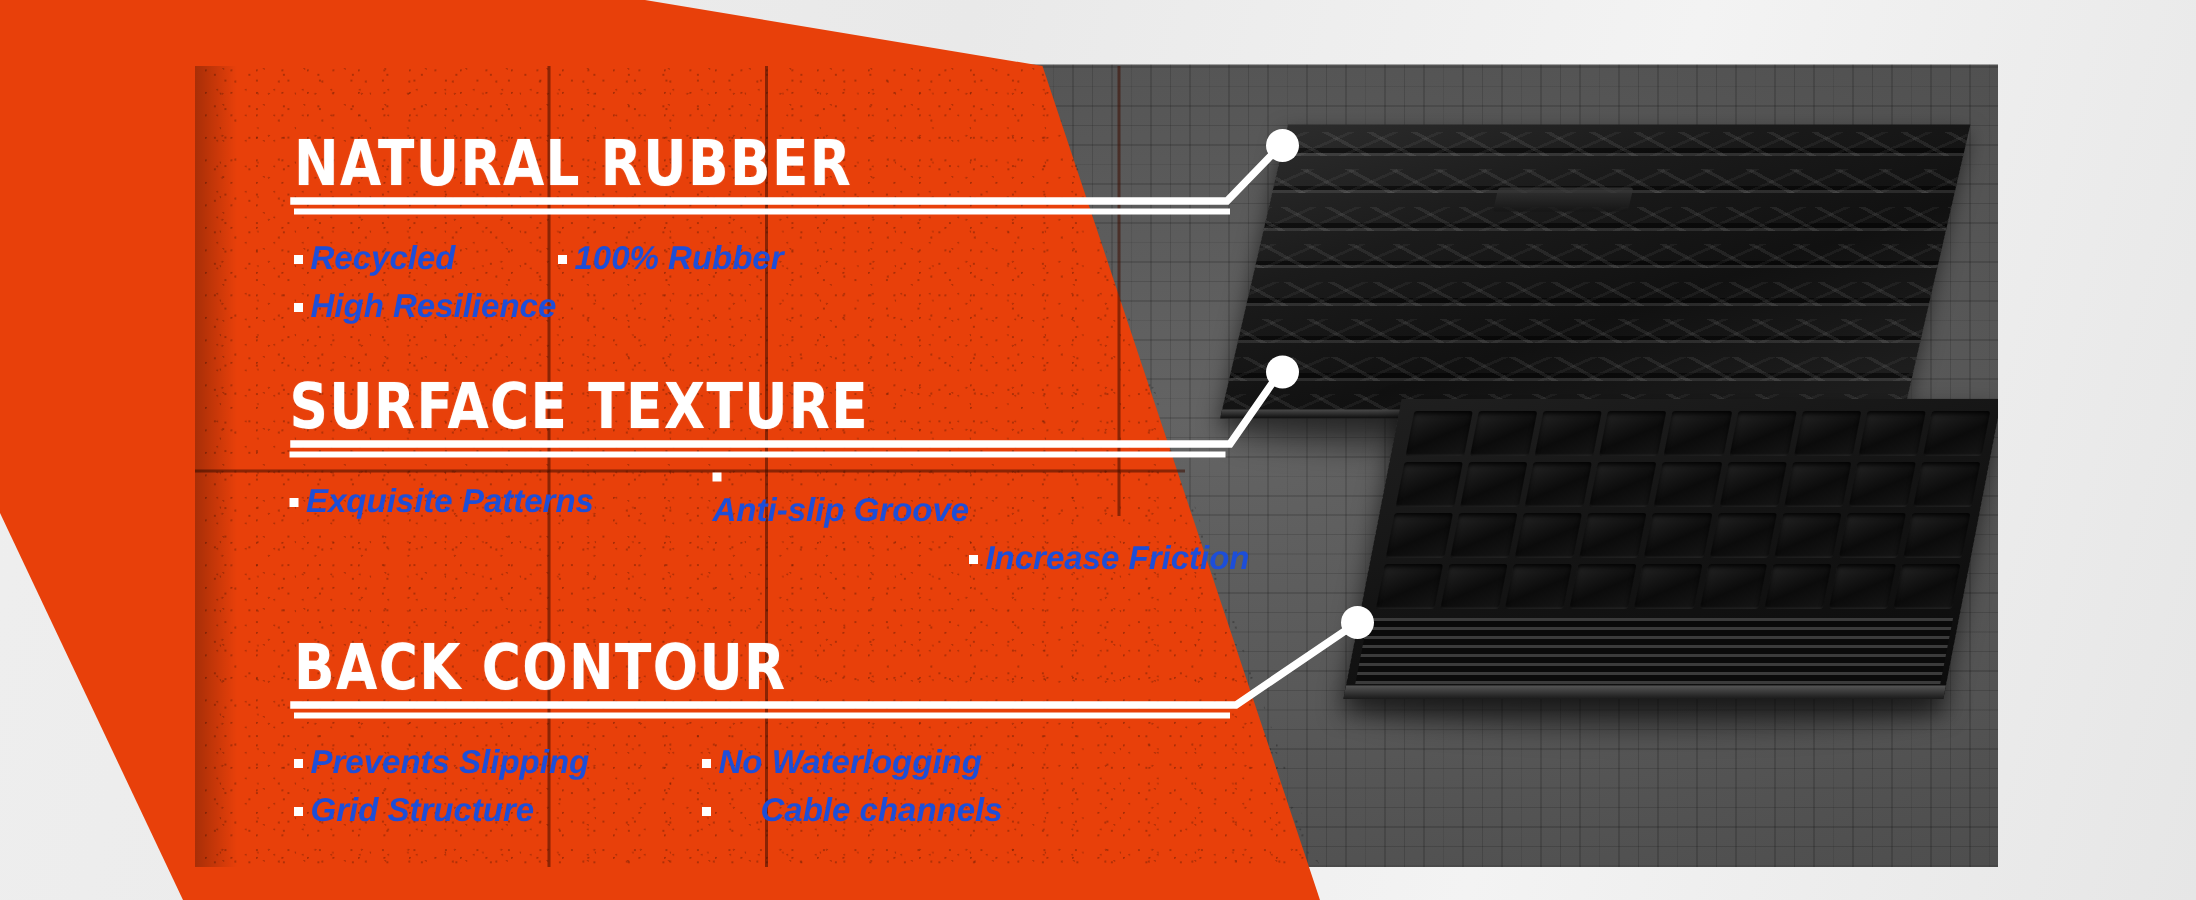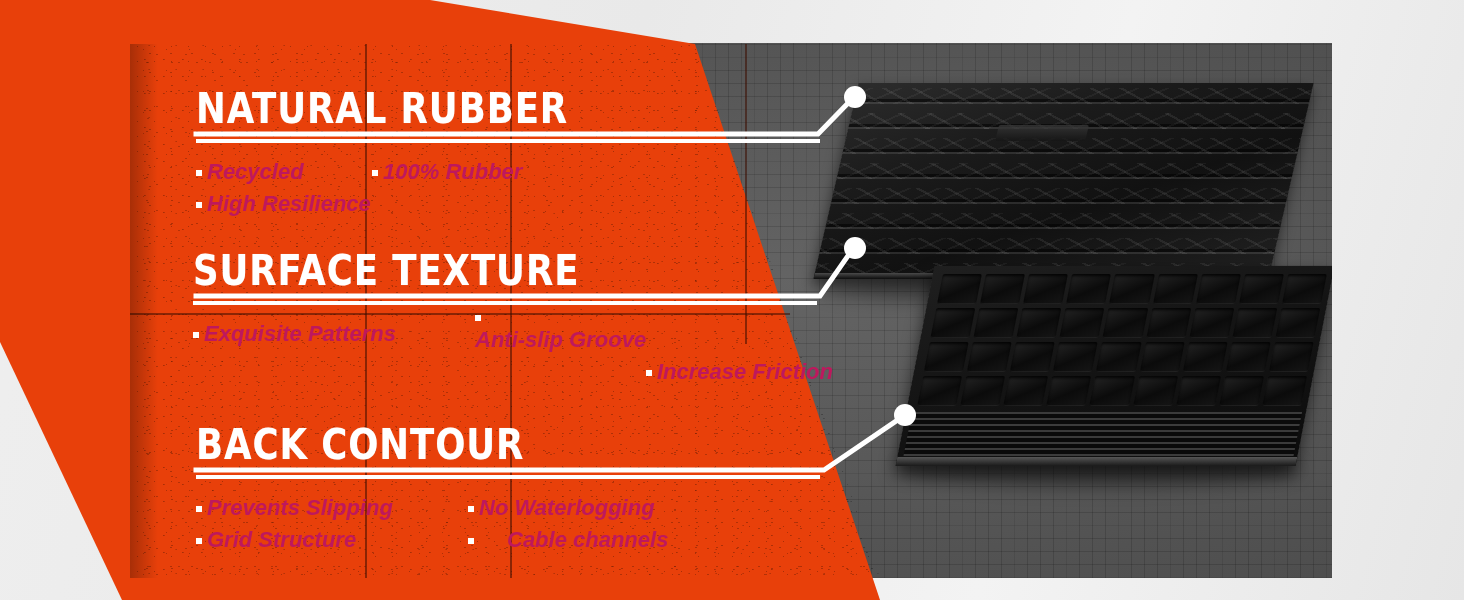--- a/index.html
+++ b/index.html
@@ -90,21 +90,21 @@
   }
   .rule{
     height:4px;background:#ffffff;margin-top:9px;
   }
   .bullets{
     margin-top:13px;
     display:flex;flex-wrap:wrap;
     font-family:"Liberation Sans", sans-serif;
     font-weight:700;font-style:italic;
     font-size:22px;
-    color:#be185d;
+    color:#1d4ed8;
     line-height:1.45;
   }
   .bullet{white-space:nowrap;display:flex;align-items:baseline;}
   .bullet .dot{
     display:inline-block;width:6px;height:6px;background:#fff;
     margin-right:5px;transform:translateY(-3px);flex:none;
   }
 
   
   .callout{position:absolute;left:0;top:0;width:1464px;height:600px;pointer-events:none;}

